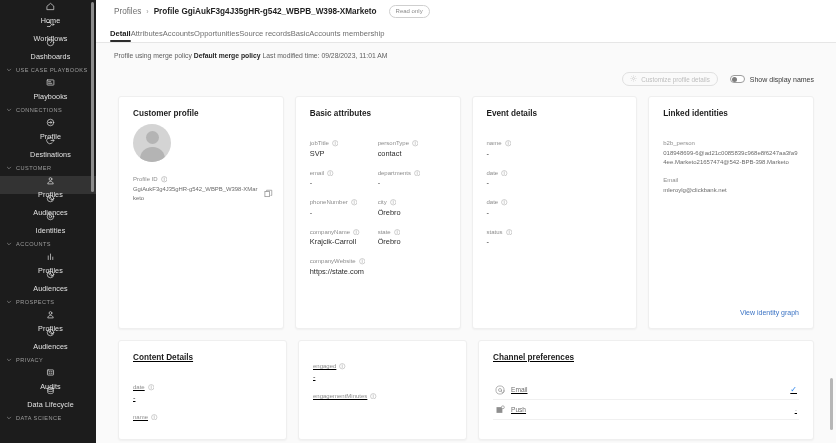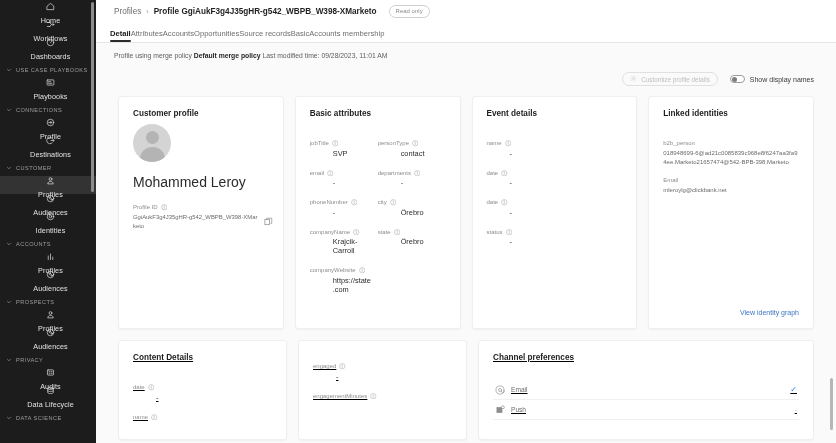--- a/index.html
+++ b/index.html
@@ -124,21 +124,21 @@
   .copy-ico { flex: 0 0 9px; width: 9px; height: 9px; margin-top: 4px; }
   .copy-ico svg { width: 9px; height: 9px; display: block; }
 
   
   .attr-grid { display: flex; flex-wrap: wrap; }
   .attr-grid.two .attr { width: 50%; }
   .attr-grid.one .attr { width: 100%; }
   .attr { margin-bottom: 12px; padding-right: 6px; }
   .attr-key { display: flex; align-items: center; gap: 3px; font-size: 6px; color: #8d8d8d;
               margin-bottom: 2px; }
-  .attr-val { font-size: 7.4px; color: #2c2c2c; line-height: 9px; word-break: break-word; margin-left: 23px; }
+  .attr-val { font-size: 7.4px; color: #2c2c2c; line-height: 9px; word-break: break-word; }
   .info-ico { width: 6.5px; height: 6.5px; flex: 0 0 6.5px; }
   .info-ico svg { width: 6.5px; height: 6.5px; display: block; }
 
   
   .li-block { margin-bottom: 11px; }
   .li-label { font-size: 6px; color: #8d8d8d; margin-bottom: 3px; }
   .li-value { font-size: 6px; color: #6b6b6b; line-height: 8.5px; word-break: break-all; }
   .li-link {
     position: absolute; right: 14px; bottom: 12px;
     font-size: 7px; color: #3b73c4;
@@ -404,21 +404,20 @@
     <div class="cards">
 
       <div class="card-row row1">
 
         <div class="card">
           <div class="card-title">Customer profile</div>
           <div class="avatar">
             <span class="head"></span>
             <span class="body"></span>
           </div>
-          <div class="cust-name">Mohammed Leroy</div>
           <div class="pid-label">
             <span>Profile ID</span>
             <span class="info-ico">
               <svg viewBox="0 0 16 16" fill="none" stroke="#9b9b9b" stroke-width="1.3">
                 <circle cx="8" cy="8" r="6.6"></circle>
                   <path d="M8 7v4.2M8 4.6v.9" stroke-linecap="round"></path>
               </svg>
             </span>
           </div>
           <div class="pid-row">

